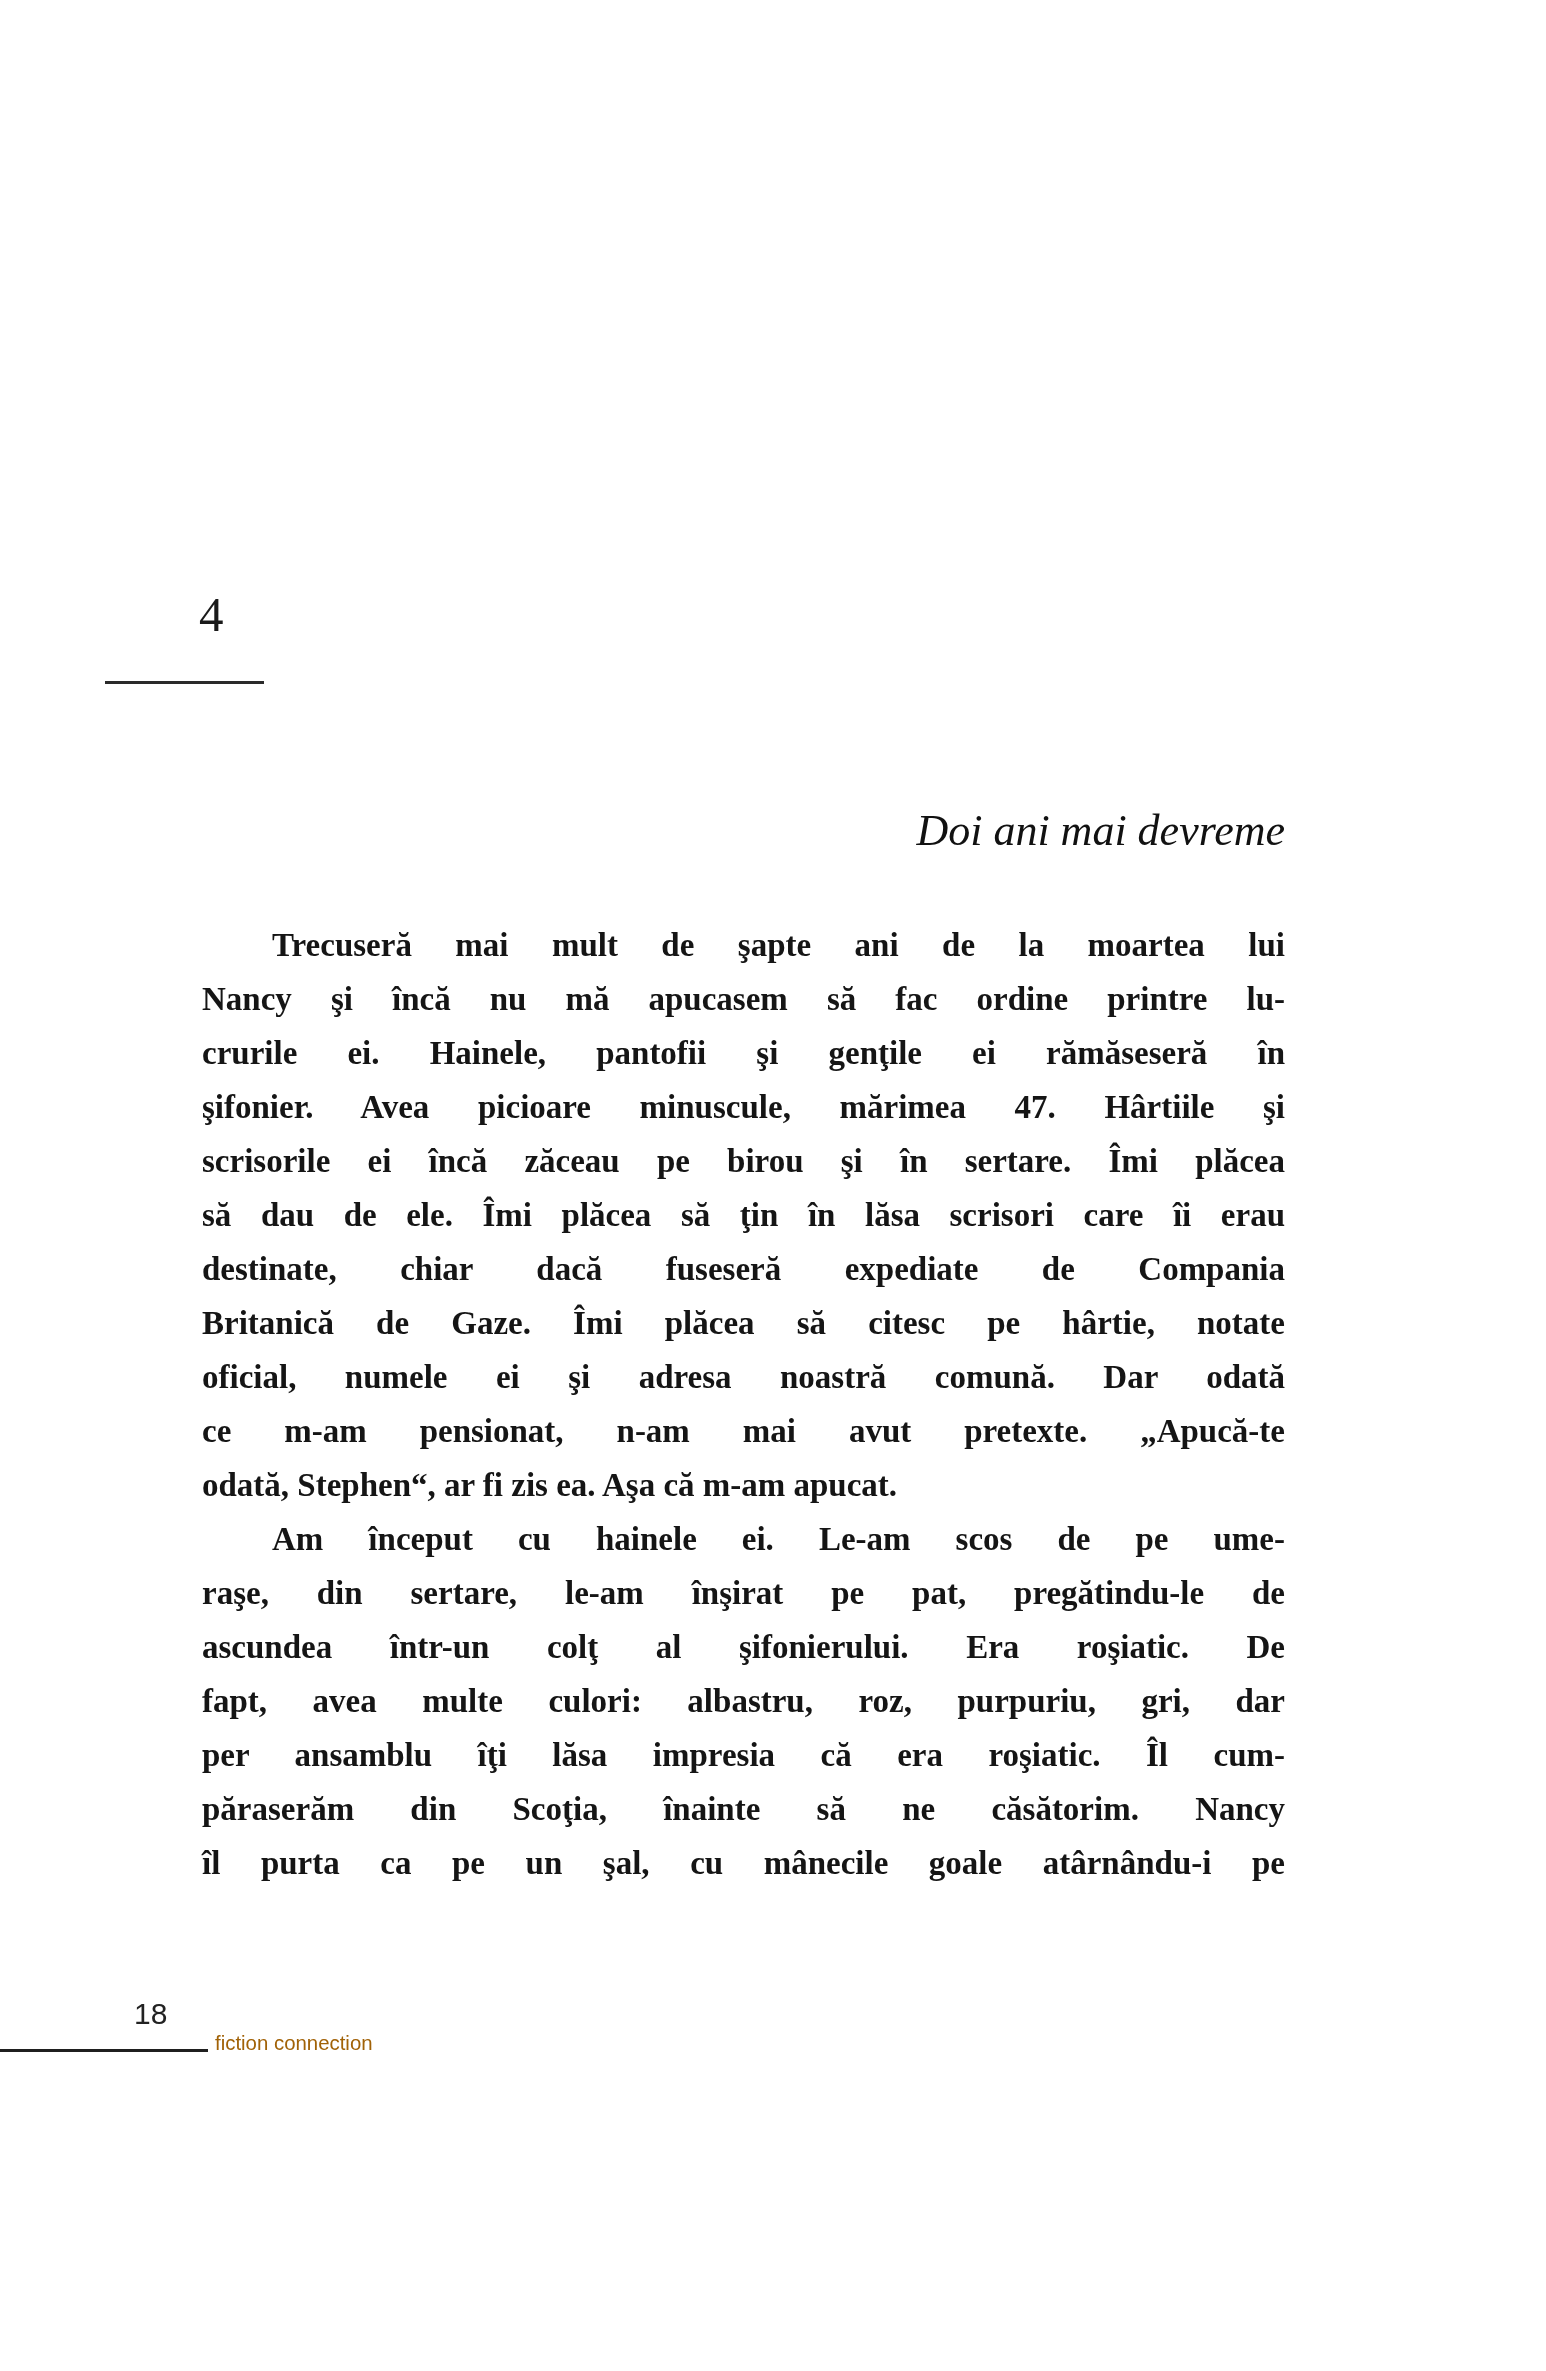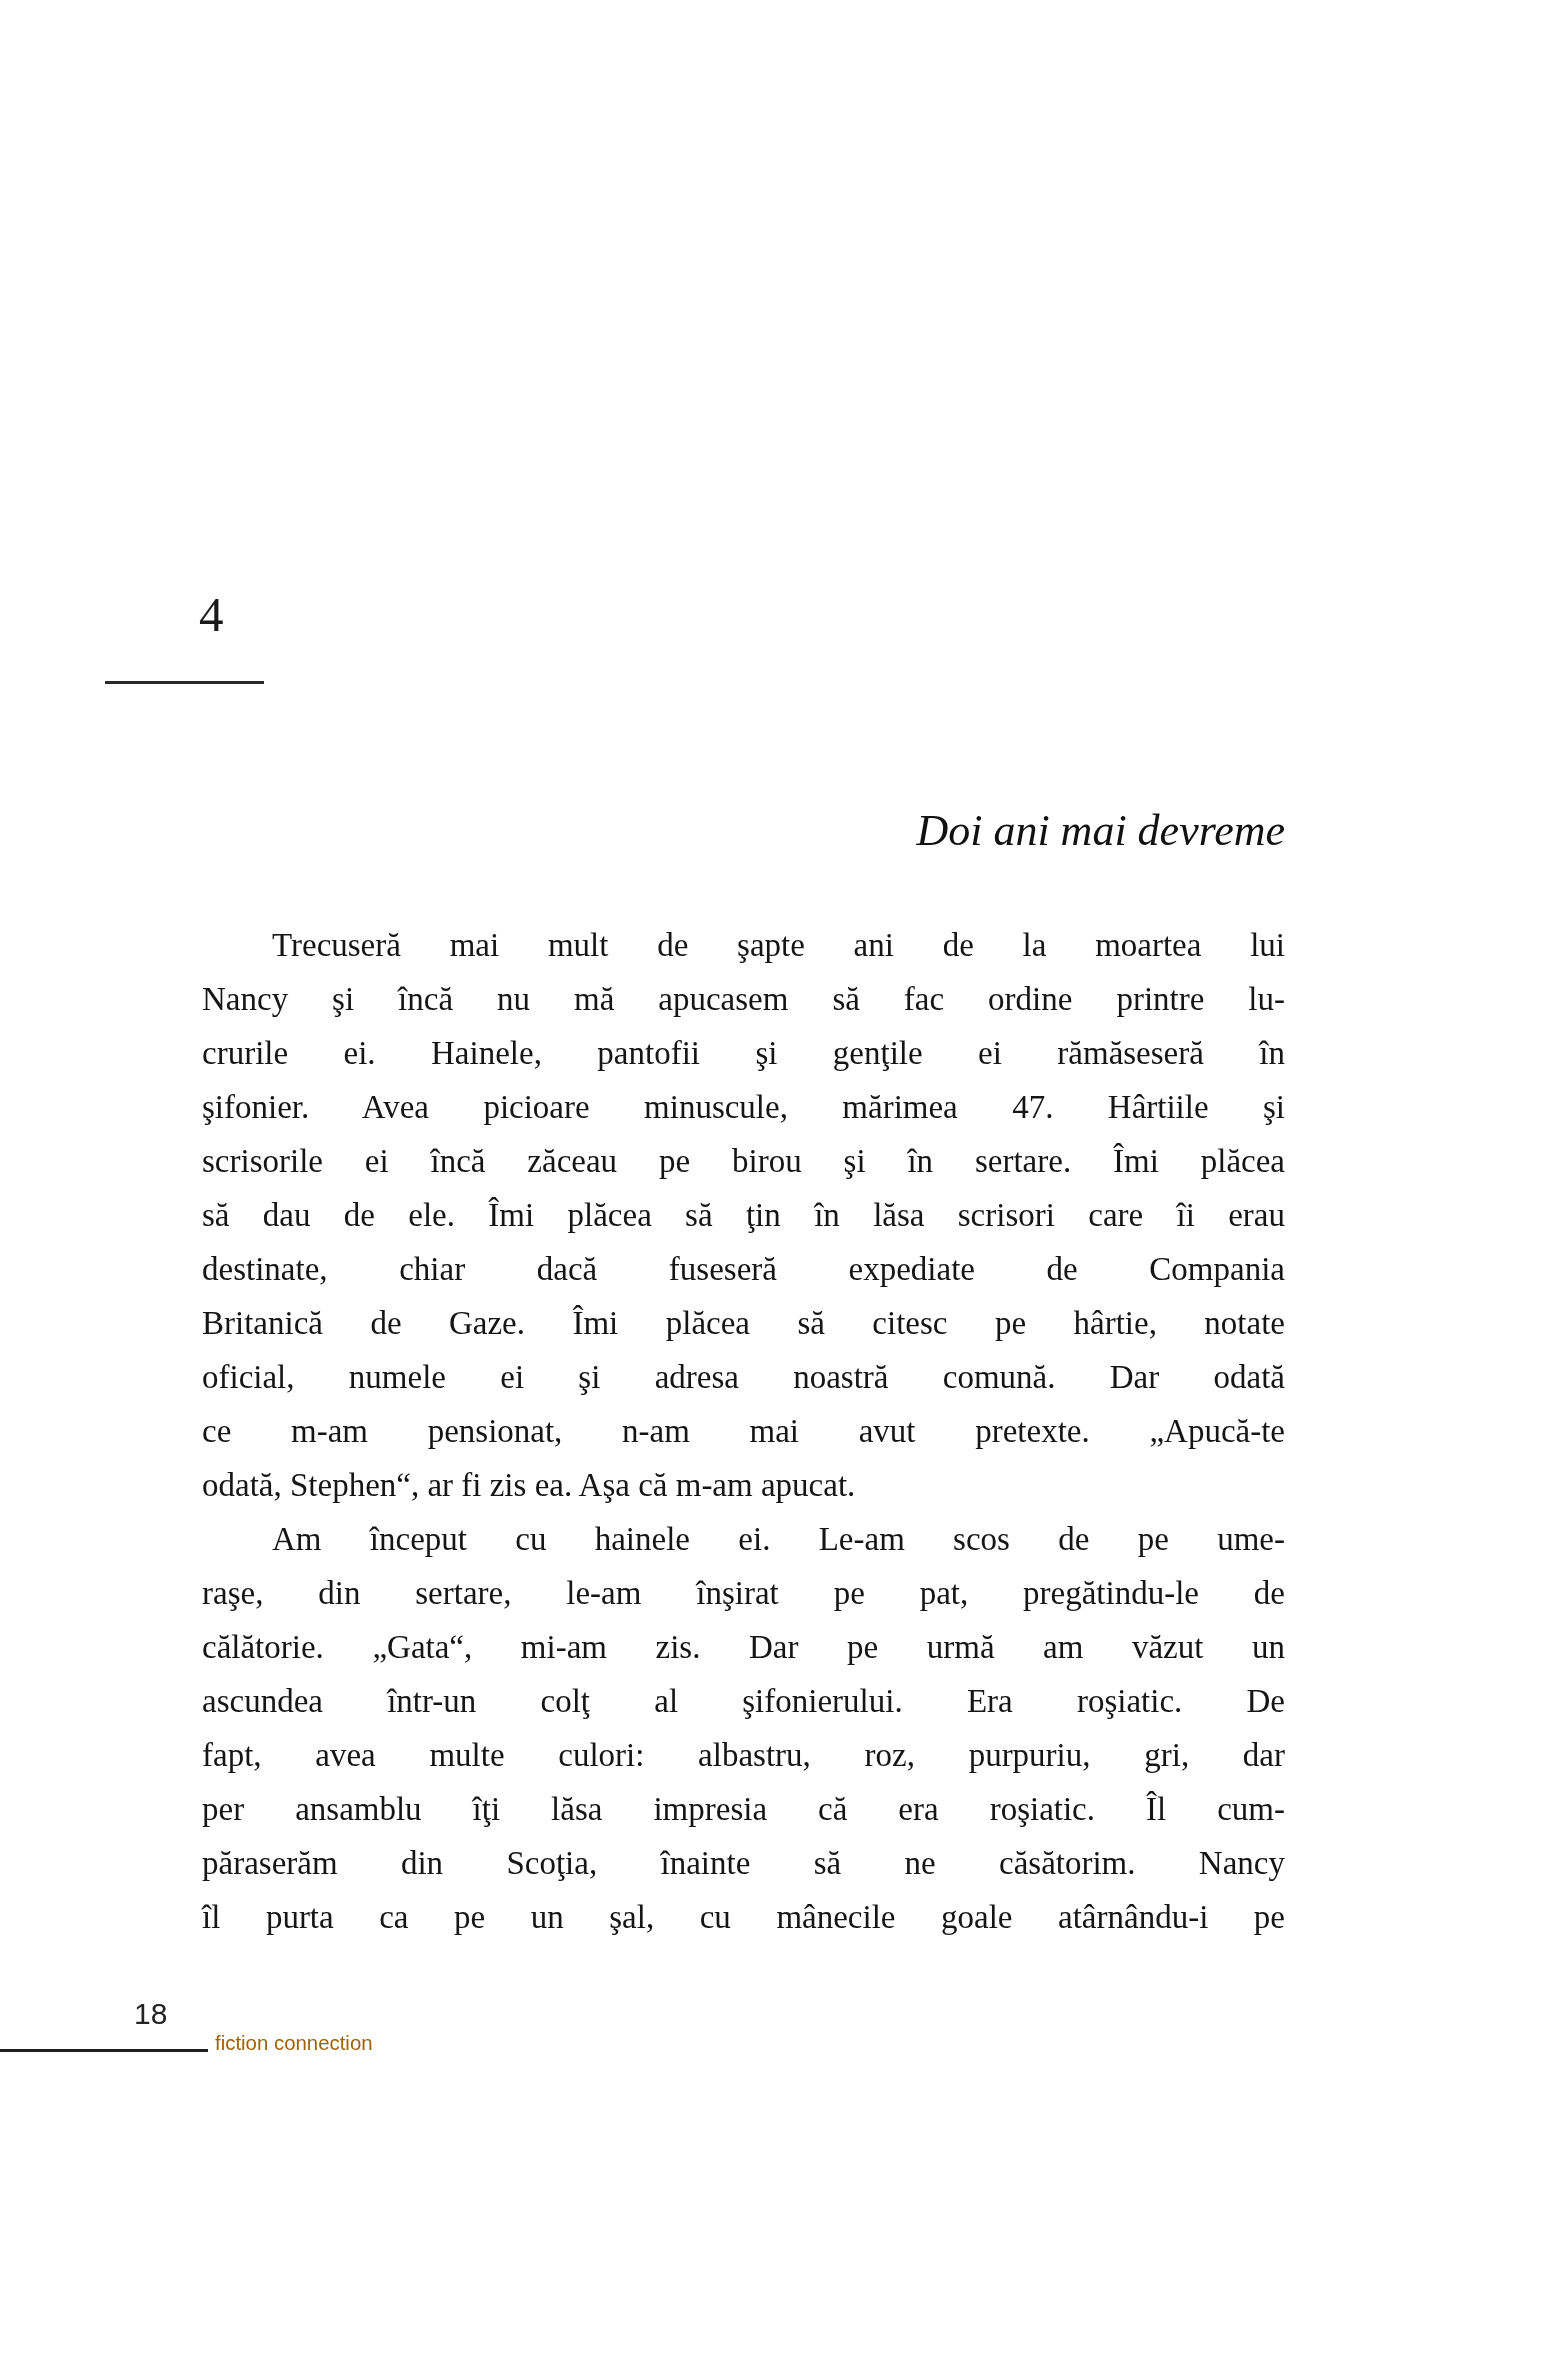--- a/index.html
+++ b/index.html
@@ -44,20 +44,21 @@
     line-height: 1.2;
     color: #111;
   }
   .body-text {
     position: absolute;
     left: 202px;
     top: 918px;
     width: 1083px;
     font-size: 33px;
     color: #151515;
+    font-weight: bold;
   }
   .line {
     line-height: 54px;
     text-align: justify;
     text-align-last: justify;
     white-space: normal;
   }
   .line.indent {
     text-indent: 70px;
   }
@@ -107,21 +108,20 @@
     <div class="line">scrisorile ei încă zăceau pe birou şi în sertare. Îmi plăcea</div>
     <div class="line">să dau de ele. Îmi plăcea să ţin în lăsa scrisori care îi erau</div>
     <div class="line">destinate, chiar dacă fuseseră expediate de Compania</div>
     <div class="line">Britanică de Gaze. Îmi plăcea să citesc pe hârtie, notate</div>
     <div class="line">oficial, numele ei şi adresa noastră comună. Dar odată</div>
     <div class="line">ce m-am pensionat, n-am mai avut pretexte. „Apucă-te</div>
     <div class="line end">odată, Stephen“, ar fi zis ea. Aşa că m-am apucat.</div>
 
     <div class="line indent">Am început cu hainele ei. Le-am scos de pe ume-</div>
     <div class="line">raşe, din sertare, le-am înşirat pe pat, pregătindu-le de</div>
-    <div class="line">călătorie. „Gata“, mi-am zis. Dar pe urmă am văzut un</div>
     <div class="line">ascundea într-un colţ al şifonierului. Era roşiatic. De</div>
     <div class="line">fapt, avea multe culori: albastru, roz, purpuriu, gri, dar</div>
     <div class="line">per ansamblu îţi lăsa impresia că era roşiatic. Îl cum-</div>
     <div class="line">păraserăm din Scoţia, înainte să ne căsătorim. Nancy</div>
     <div class="line">îl purta ca pe un şal, cu mânecile goale atârnându-i pe</div>
   </div>
 
   <div class="page-number">18</div>
   <div class="footer-rule"></div>
   <div class="imprint">fiction connection</div>

